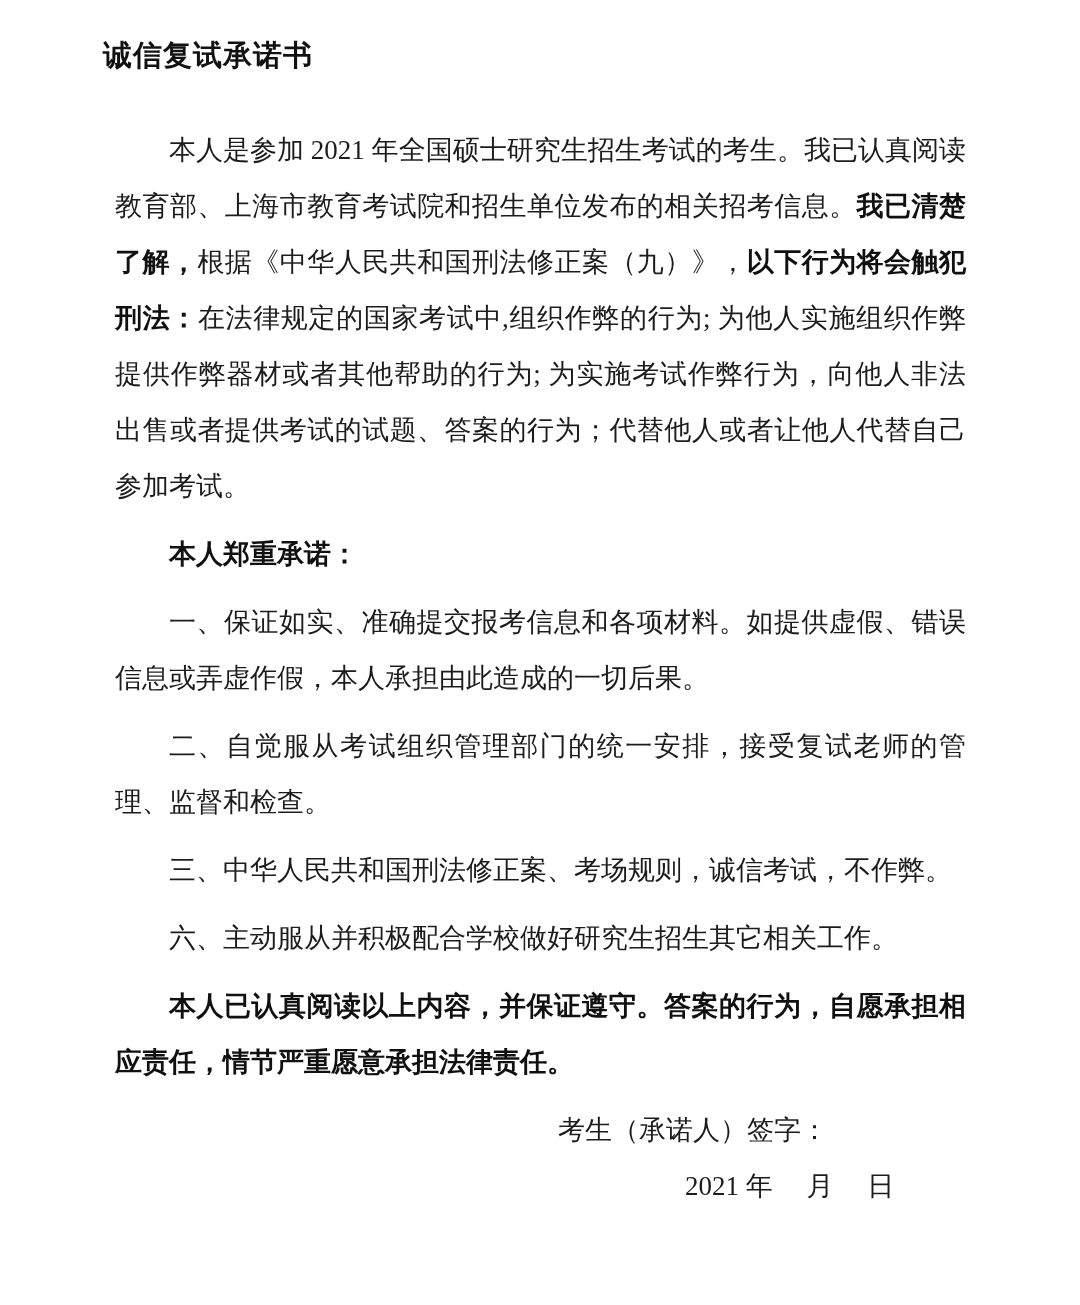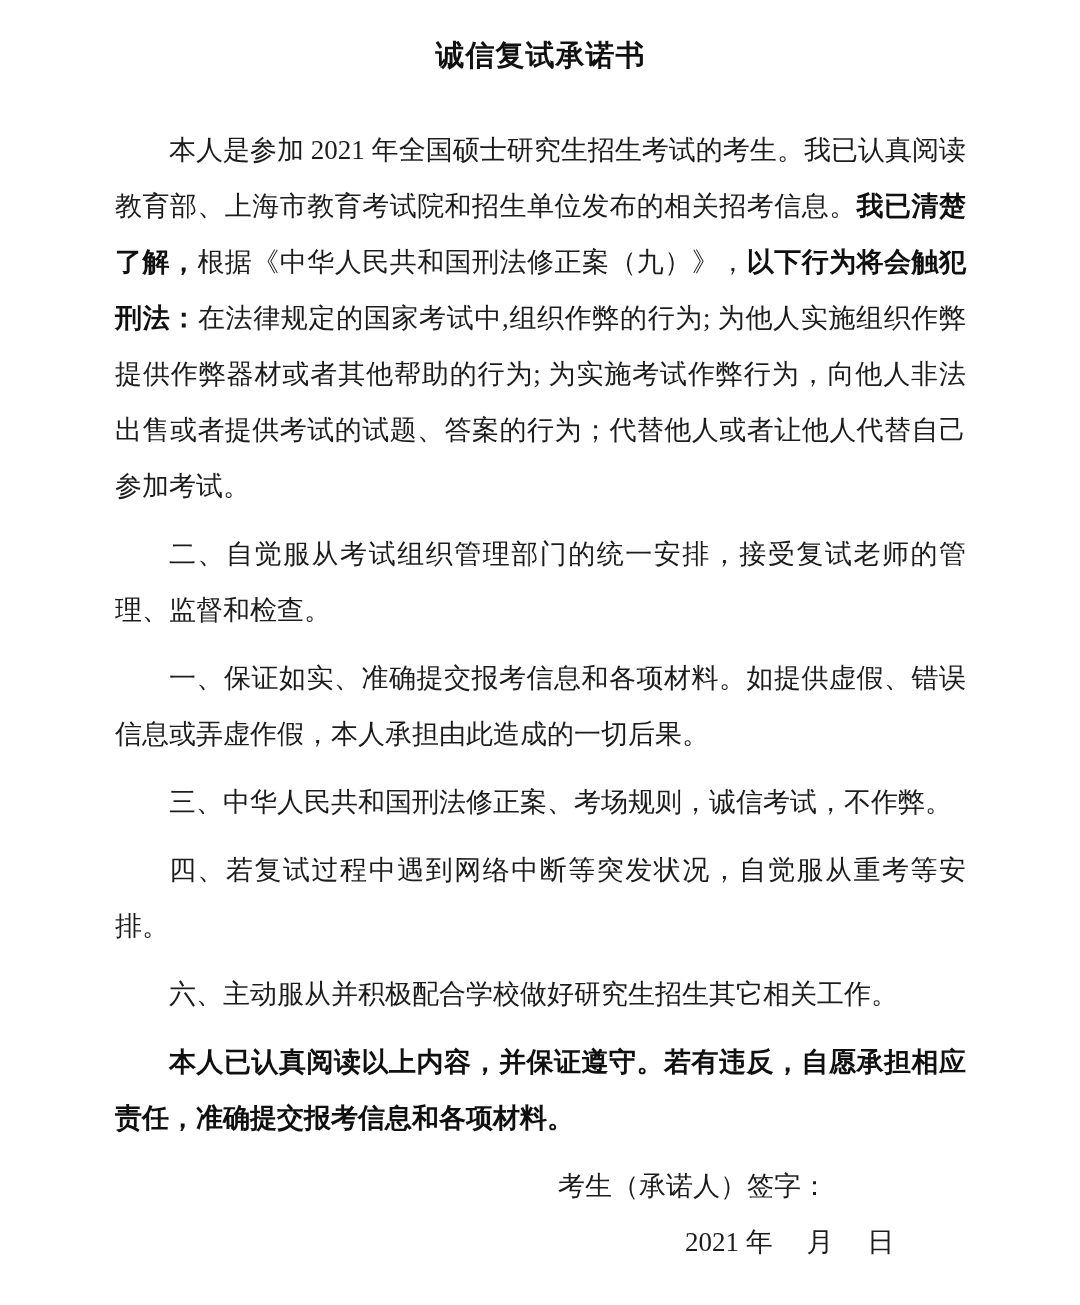--- a/index.html
+++ b/index.html
@@ -15,21 +15,20 @@
     background: #ffffff;
     box-sizing: border-box;
     padding: 38px 102px 0 103px;
     font-family: "Liberation Serif", "DejaVu Serif", serif;
     font-size: 27px;
     color: #1c1c1c;
     overflow: hidden;
   }
   .doc-title {
     margin: 0 0 50px 0;
-    text-align: center;
     font-family: "Liberation Sans", "DejaVu Sans", sans-serif;
     font-weight: 700;
     font-size: 29px;
     line-height: 34px;
     letter-spacing: 1px;
     color: #111111;
   }
   .doc-body p.para {
     margin: 12px;
     line-height: 56px;
@@ -57,24 +56,24 @@
   }
 </style>
 </head>
 <body>
 
 <div class="page">
   <h1 class="doc-title">诚信复试承诺书</h1>
 
   <div class="doc-body" id="doc-body">
       <p class="para"><span>本人是参加 2021 年全国硕士研究生招生考试的考生。我已认真阅读教育部、上海市教育考试院和招生单位发布的相关招考信息。</span><span class="seg-bold">我已清楚了解，</span><span>根据《中华人民共和国刑法修正案（九）》，</span><span class="seg-bold">以下行为将会触犯刑法：</span><span>在法律规定的国家考试中,组织作弊的行为; 为他人实施组织作弊提供作弊器材或者其他帮助的行为; 为实施考试作弊行为，向他人非法出售或者提供考试的试题、答案的行为；代替他人或者让他人代替自己参加考试。</span></p>
+      <p class="para"><span class="seg-bold">本人郑重承诺：</span></p>
+      <p class="para"><span>一、保证如实、准确提交报考信息和各项材料。如提供虚假、错误信息或弄虚作假，本人承担由此造成的一切后果。</span></p>
       <p class="para"><span>二、自觉服从考试组织管理部门的统一安排，接受复试老师的管理、监督和检查。</span></p>
-      <p class="para"><span>一、保证如实、准确提交报考信息和各项材料。如提供虚假、错误信息或弄虚作假，本人承担由此造成的一切后果。</span></p>
       <p class="para"><span>三、中华人民共和国刑法修正案、考场规则，诚信考试，不作弊。</span></p>
-      <p class="para"><span>四、若复试过程中遇到网络中断等突发状况，自觉服从重考等安排。</span></p>
       <p class="para"><span>六、主动服从并积极配合学校做好研究生招生其它相关工作。</span></p>
-      <p class="para"><span class="seg-bold">本人已认真阅读以上内容，并保证遵守。若有违反，自愿承担相应责任，准确提交报考信息和各项材料。</span></p>
+      <p class="para"><span class="seg-bold">本人已认真阅读以上内容，并保证遵守。答案的行为，自愿承担相应责任，情节严重愿意承担法律责任。</span></p>
     </div>
 
   <p class="sig-line">考生（承诺人）签字：</p>
 
   <p class="date-line">2021 年　 月　 日</p>
 </div>
 
 </body></html>

